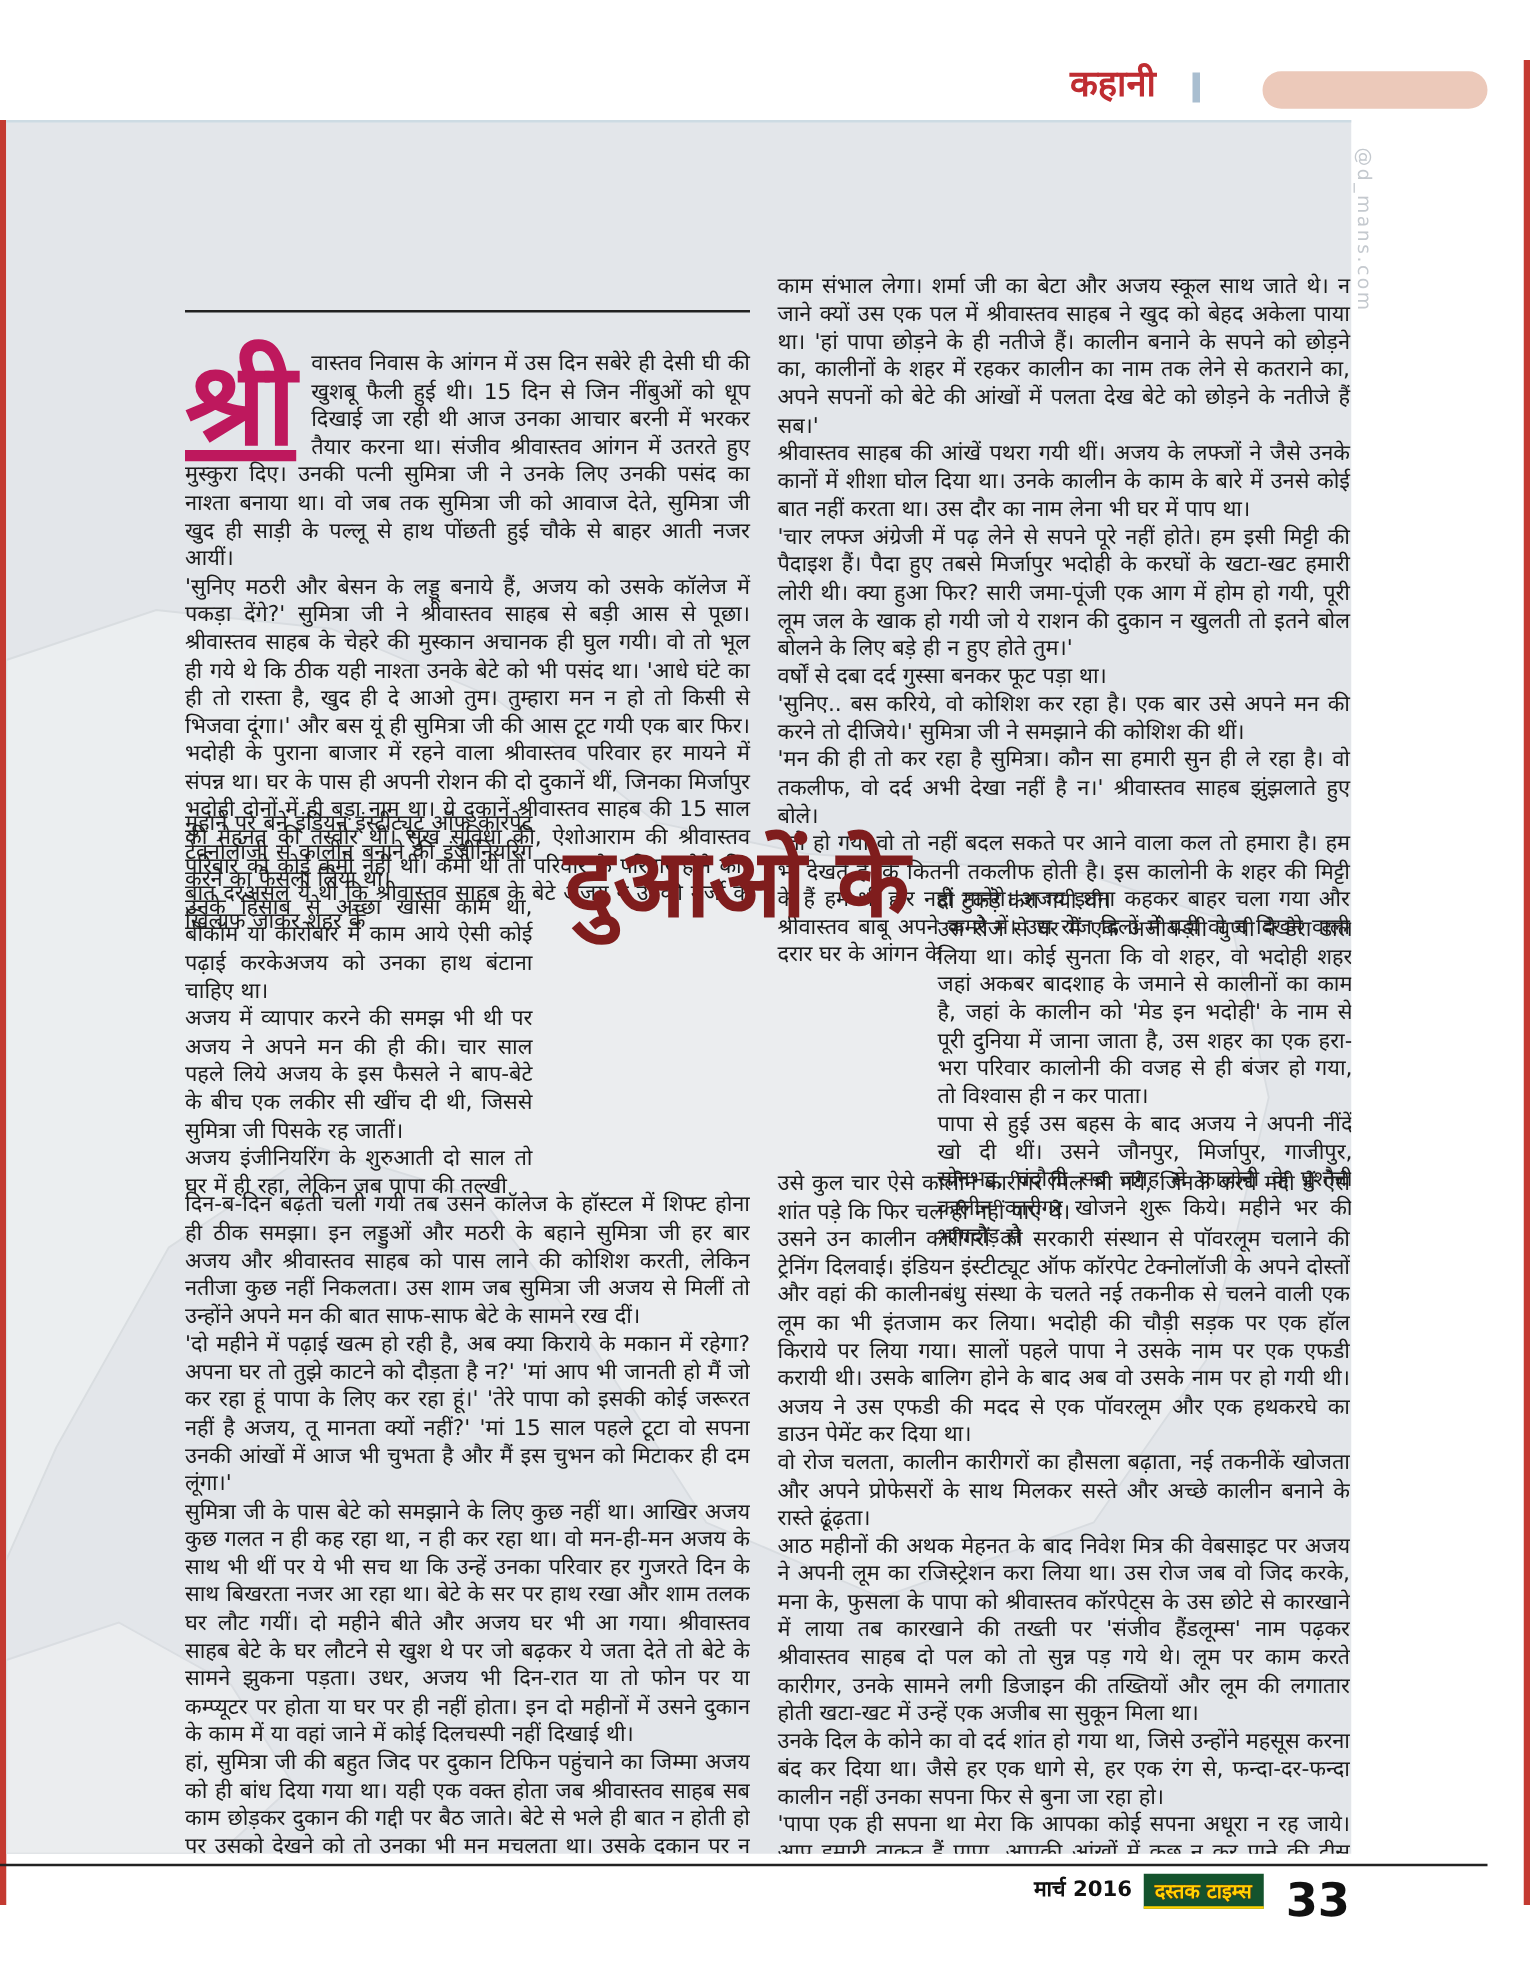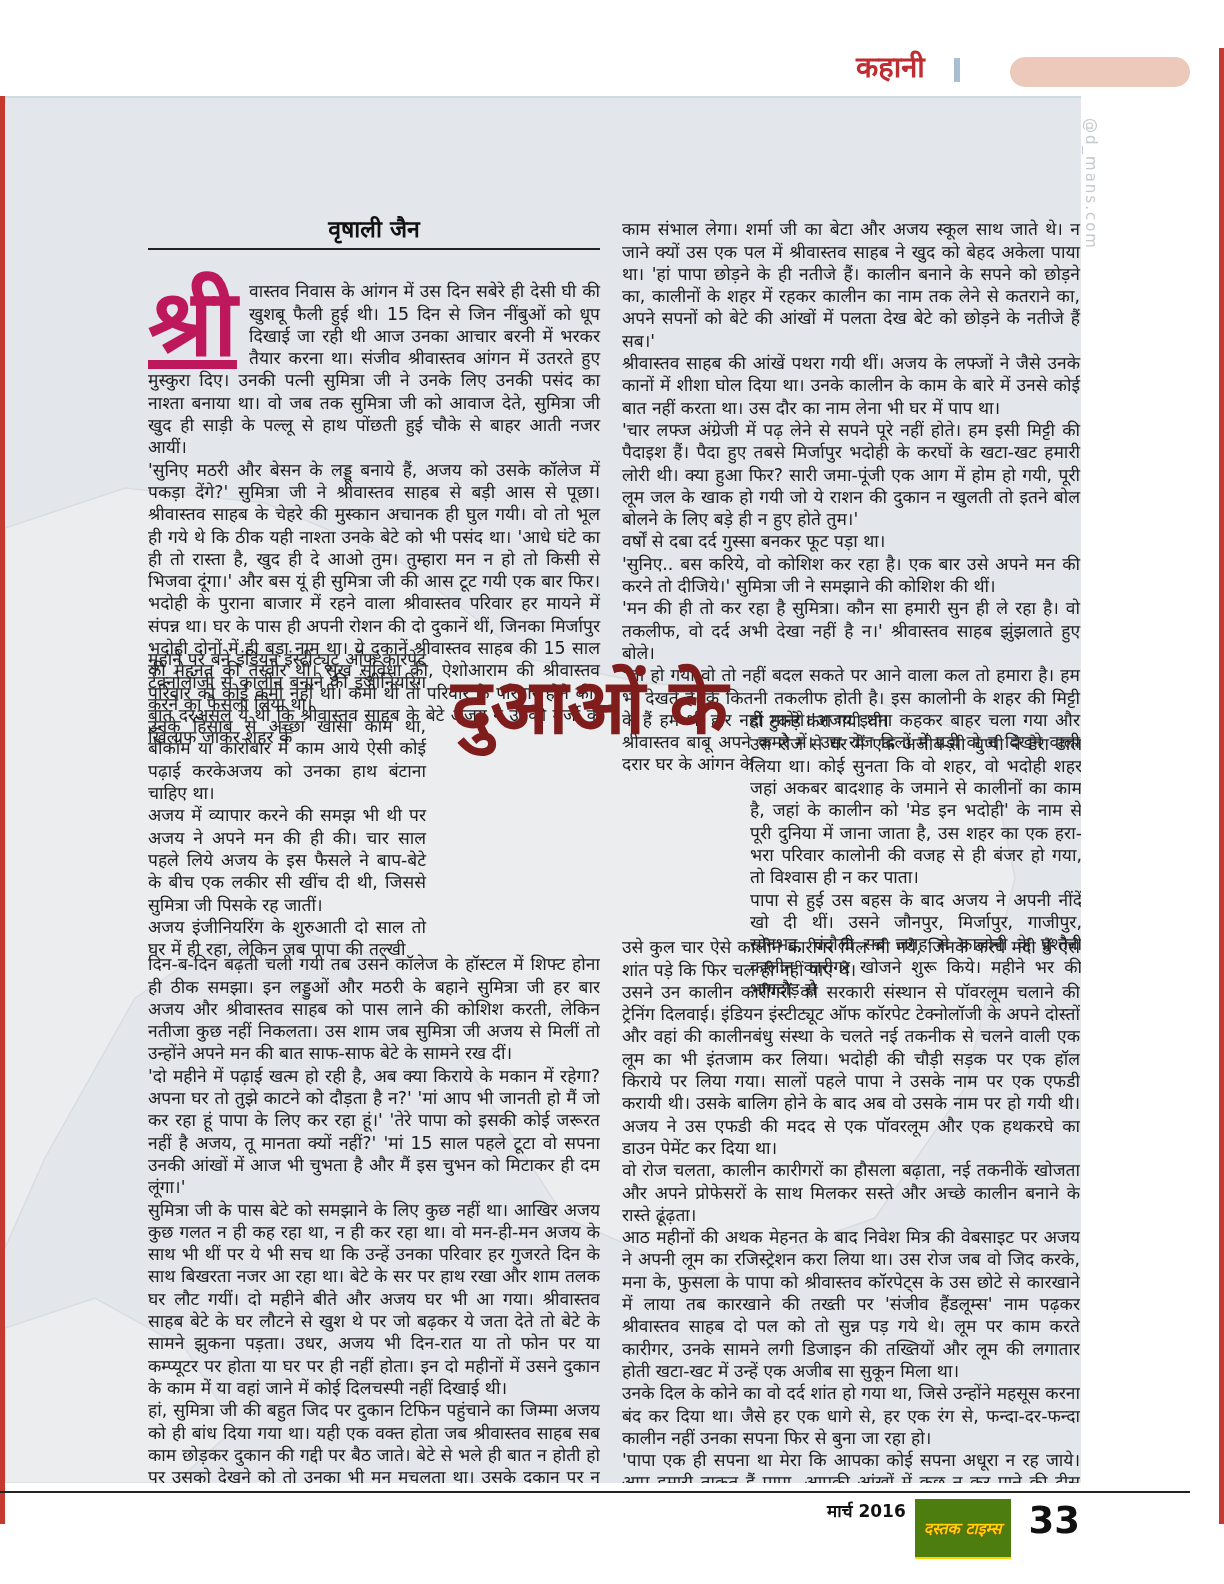--- a/index.html
+++ b/index.html
@@ -55,24 +55,23 @@
   }
 
   
   .bottom-rule{position:absolute;left:0;top:1491px;width:1190px;height:2px;background:#222;}
   .page-footer{
     position:absolute;left:830px;top:1499px;width:250px;height:40px;
     display:flex;align-items:flex-start;justify-content:flex-end;gap:9px;
   }
   .footer-date{font-size:17px;font-weight:700;color:#111;white-space:nowrap;}
   .magazine-badge{
-    background:#4d7c0f;color:#ffd400;font-weight:800;font-size:16px;
-    padding:18px 9px;white-space:nowrap;text-shadow:0 0 1px #a00;
+    background:#14532d;color:#ffd400;font-weight:800;font-size:16px;
+    padding:2px 9px;white-space:nowrap;text-shadow:0 0 1px #a00;
     border-bottom:2px solid #ffd400;
-    font-style:italic;
   }
   .footer-bar{width:5px;height:36px;background:#111;}
   .page-number{font-size:37px;font-weight:900;color:#111;}
 </style>
 </head>
 <body>
 
 <div class="edge-strip edge-left"></div>
 <div class="edge-strip edge-right"></div>
 
@@ -80,21 +79,20 @@
 <div class="abs header-tick"></div>
 <div class="abs header-pill"></div>
 
 <div class="abs content">
 
   <svg class="map-svg" width="1076" height="1385" viewBox="0 0 1076 1385">
     <polygon points="0,430 120,390 260,405 390,460 470,520 520,560 640,585 860,600 980,640 1010,780 960,990 870,1120 700,1180 560,1120 470,980 380,860 250,820 130,900 40,1060 0,1150" fill="#edeff1" stroke="#d7dbdf" stroke-width="1.5" opacity="0.85"></polygon>
     <polygon points="0,1230 90,1200 180,1250 230,1330 170,1385 0,1385" fill="#edeff1" stroke="#d7dbdf" stroke-width="1.5" opacity="0.8"></polygon>
   </svg>
 
-  <div class="author">वृषाली जैन</div>
   <div class="author-rule"></div>
 
   <div class="flow" style="left:143px;top:160px;width:452px;">
     <span class="dropcap">श्री</span><span>वास्तव निवास के आंगन में उस दिन सबेरे ही देसी घी की खुशबू फैली हुई थी। 15 दिन से जिन नींबुओं को धूप दिखाई जा रही थी आज उनका आचार बरनी में भरकर तैयार करना था। संजीव श्रीवास्तव आंगन में उतरते हुए मुस्कुरा दिए। उनकी पत्नी सुमित्रा जी ने उनके लिए उनकी पसंद का नाश्ता बनाया था। वो जब तक सुमित्रा जी को आवाज देते, सुमित्रा जी खुद ही साड़ी के पल्लू से हाथ पोंछती हुई चौके से बाहर आती नजर आयीं।
 'सुनिए मठरी और बेसन के लड्डू बनाये हैं, अजय को उसके कॉलेज में पकड़ा देंगे?' सुमित्रा जी ने श्रीवास्तव साहब से बड़ी आस से पूछा। श्रीवास्तव साहब के चेहरे की मुस्कान अचानक ही घुल गयी। वो तो भूल ही गये थे कि ठीक यही नाश्ता उनके बेटे को भी पसंद था। 'आधे घंटे का ही तो रास्ता है, खुद ही दे आओ तुम। तुम्हारा मन न हो तो किसी से भिजवा दूंगा।' और बस यूं ही सुमित्रा जी की आस टूट गयी एक बार फिर। भदोही के पुराना बाजार में रहने वाला श्रीवास्तव परिवार हर मायने में संपन्न था। घर के पास ही अपनी रोशन की दो दुकानें थीं, जिनका मिर्जापुर भदोही दोनों में ही बड़ा नाम था। ये दुकानें श्रीवास्तव साहब की 15 साल की मेहनत की तस्वीर थीं। सुख सुविधा की, ऐशोआराम की श्रीवास्तव परिवार को कोई कमी नहीं थी। कमी थी तो परिवार के परिवार होने की। बात दरअसल ये थी कि श्रीवास्तव साहब के बेटे अजय ने उनकी मर्जी के खिलाफ जाकर शहर के</span>
   </div>
   <div class="flow" style="left:143px;top:528px;width:278px;">
     <span>मुहाने पर बने इंडियन इंस्टीट्यूट ऑफ कारपेट टेक्नोलॉजी से कालीन बनाने की इंजीनियरिंग करने का फैसला लिया था।
 उनके हिसाब से अच्छा खासा काम था, बीकॉम या कारोबार में काम आये ऐसी कोई पढ़ाई करकेअजय को उनका हाथ बंटाना चाहिए था।
 अजय में व्यापार करने की समझ भी थी पर अजय ने अपने मन की ही की। चार साल पहले लिये अजय के इस फैसले ने बाप-बेटे के बीच एक लकीर सी खींच दी थी, जिससे सुमित्रा जी पिसके रह जातीं।

